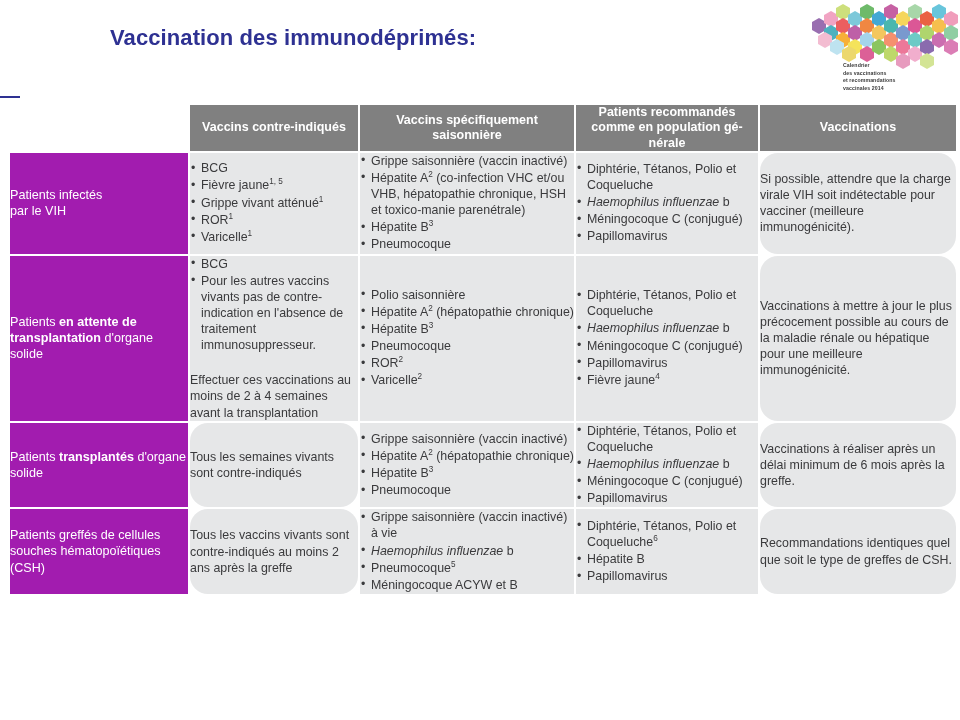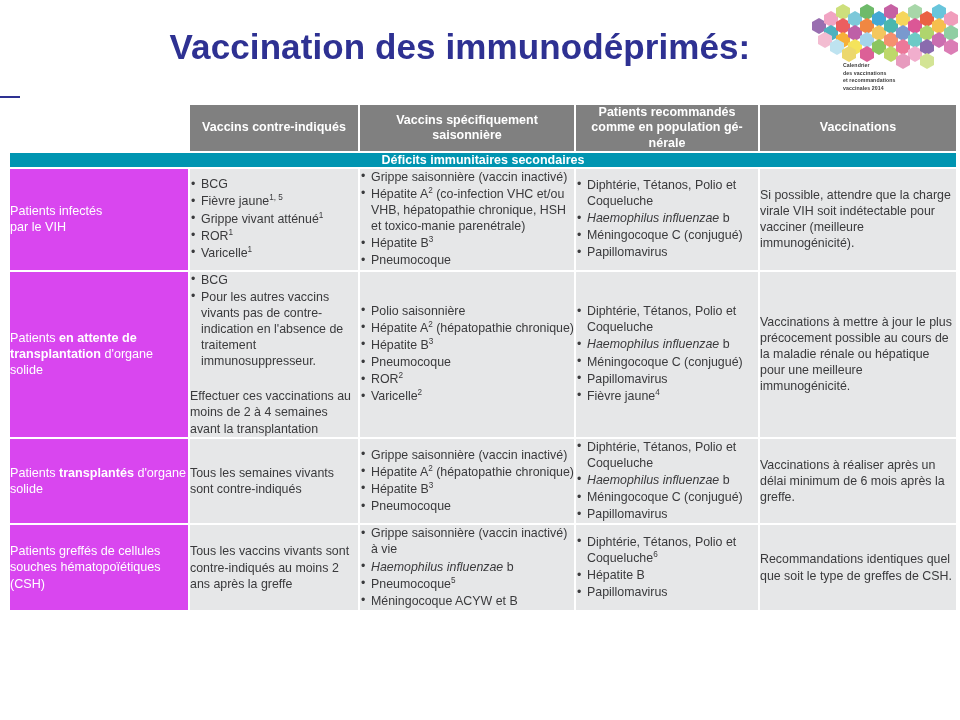--- a/index.html
+++ b/index.html
@@ -14,24 +14,23 @@
     overflow: hidden;
     position: relative;
   }
 
   
   #slide-title {
     position: absolute;
     left: 110px;
     top: 24px;
     width: 700px;
-    text-align: center;
     color: #2e3192;
     font-weight: bold;
-    font-size: 35px;
+    font-size: 22px;
     line-height: 1.30;
     letter-spacing: 0.1px;
   }
   #slide-title .ttl-line { display: block; }
 
   
   #cover-thumb {
     position: absolute;
     right: 0px;
     top: 0px;
@@ -101,41 +100,41 @@
     background: #0095b1;
     color: #ffffff;
     font-weight: bold;
     font-size: 12.5px;
     text-align: center;
     padding: 5px 0 6px 0;
   }
 
   
   .catcell {
-    background: #d946ef;
+    background: #a21caf;
     color: #ffffff;
     font-size: 12.6px;
     line-height: 1.30;
     font-weight: bold;
     padding: 10px 8px 10px 11px;
     vertical-align: middle;
   }
   .catcell .lead { font-weight: normal; }
   .catcell .strong { font-weight: bold; }
 
   
   .cell {
     background: #e6e7e8;
     color: #3a3a3c;
     font-size: 12.4px;
     line-height: 1.30;
     padding: 9px 8px 9px 9px;
     vertical-align: middle;
   }
-  .cell.plain { padding-left: 11px; }
+  .cell.plain { padding-left: 11px; border-radius: 18px; }
 
   ul.bullets {
     margin: 0;
     padding: 0;
     list-style: none;
   }
   ul.bullets li {
     position: relative;
     padding-left: 11px;
     margin: 0 0 1px 0;
@@ -322,23 +321,20 @@
   <thead>
     <tr>
       <th class="hcell blank"></th>
       <th class="hcell">Vaccins contre-indiqués</th>
       <th class="hcell">Vaccins spécifiquement saisonnière</th>
       <th class="hcell">Patients recommandés comme en population gé-nérale</th>
       <th class="hcell">Vaccinations</th>
     </tr>
   </thead>
   <tbody>
-    <tr>
-      <td class="band" colspan="5">Déficits immunitaires secondaires</td>
-    </tr>
 
     <tr>
       <td class="catcell">
         <span class="lead">Patients infectés</span><br>
         <span class="lead">par le VIH</span>
       </td>
       <td class="cell">
         <ul class="bullets">
           <li>BCG</li>
           <li>Fièvre jaune<sup>1, 5</sup></li>

